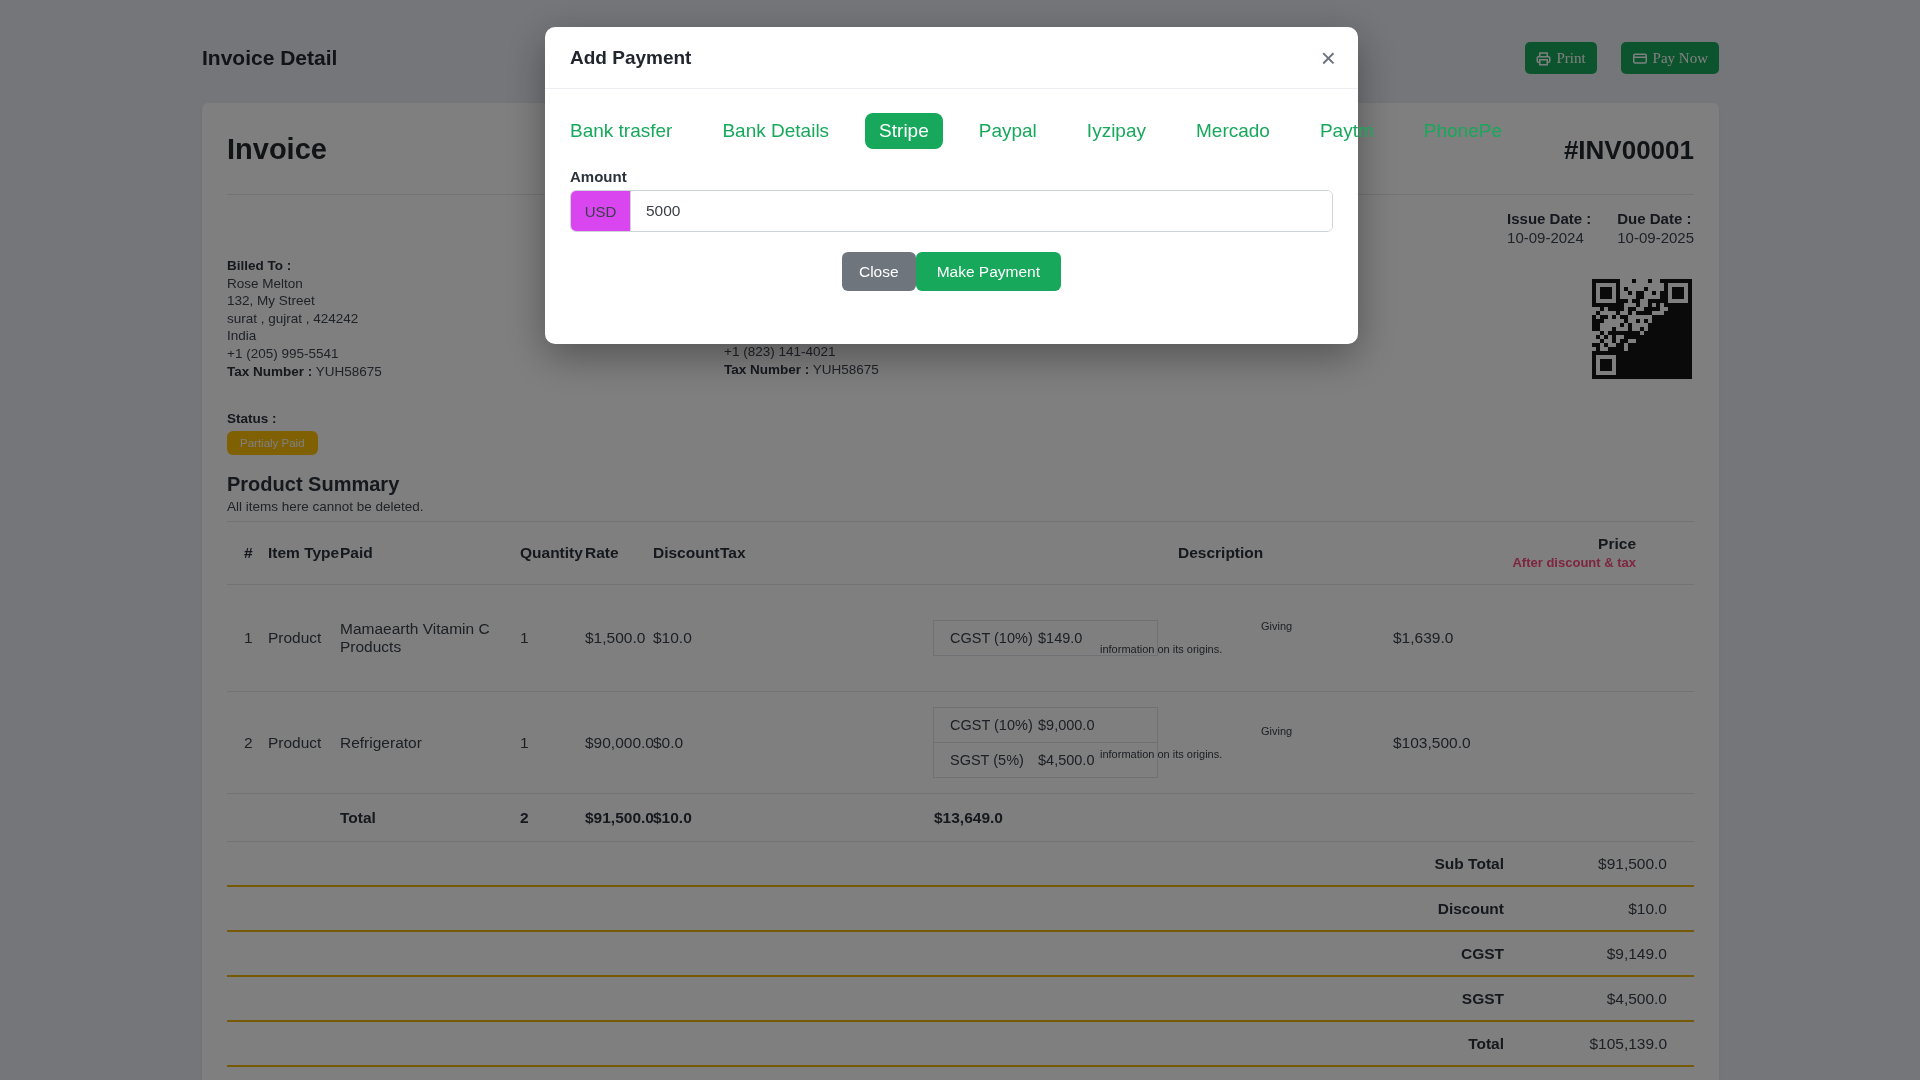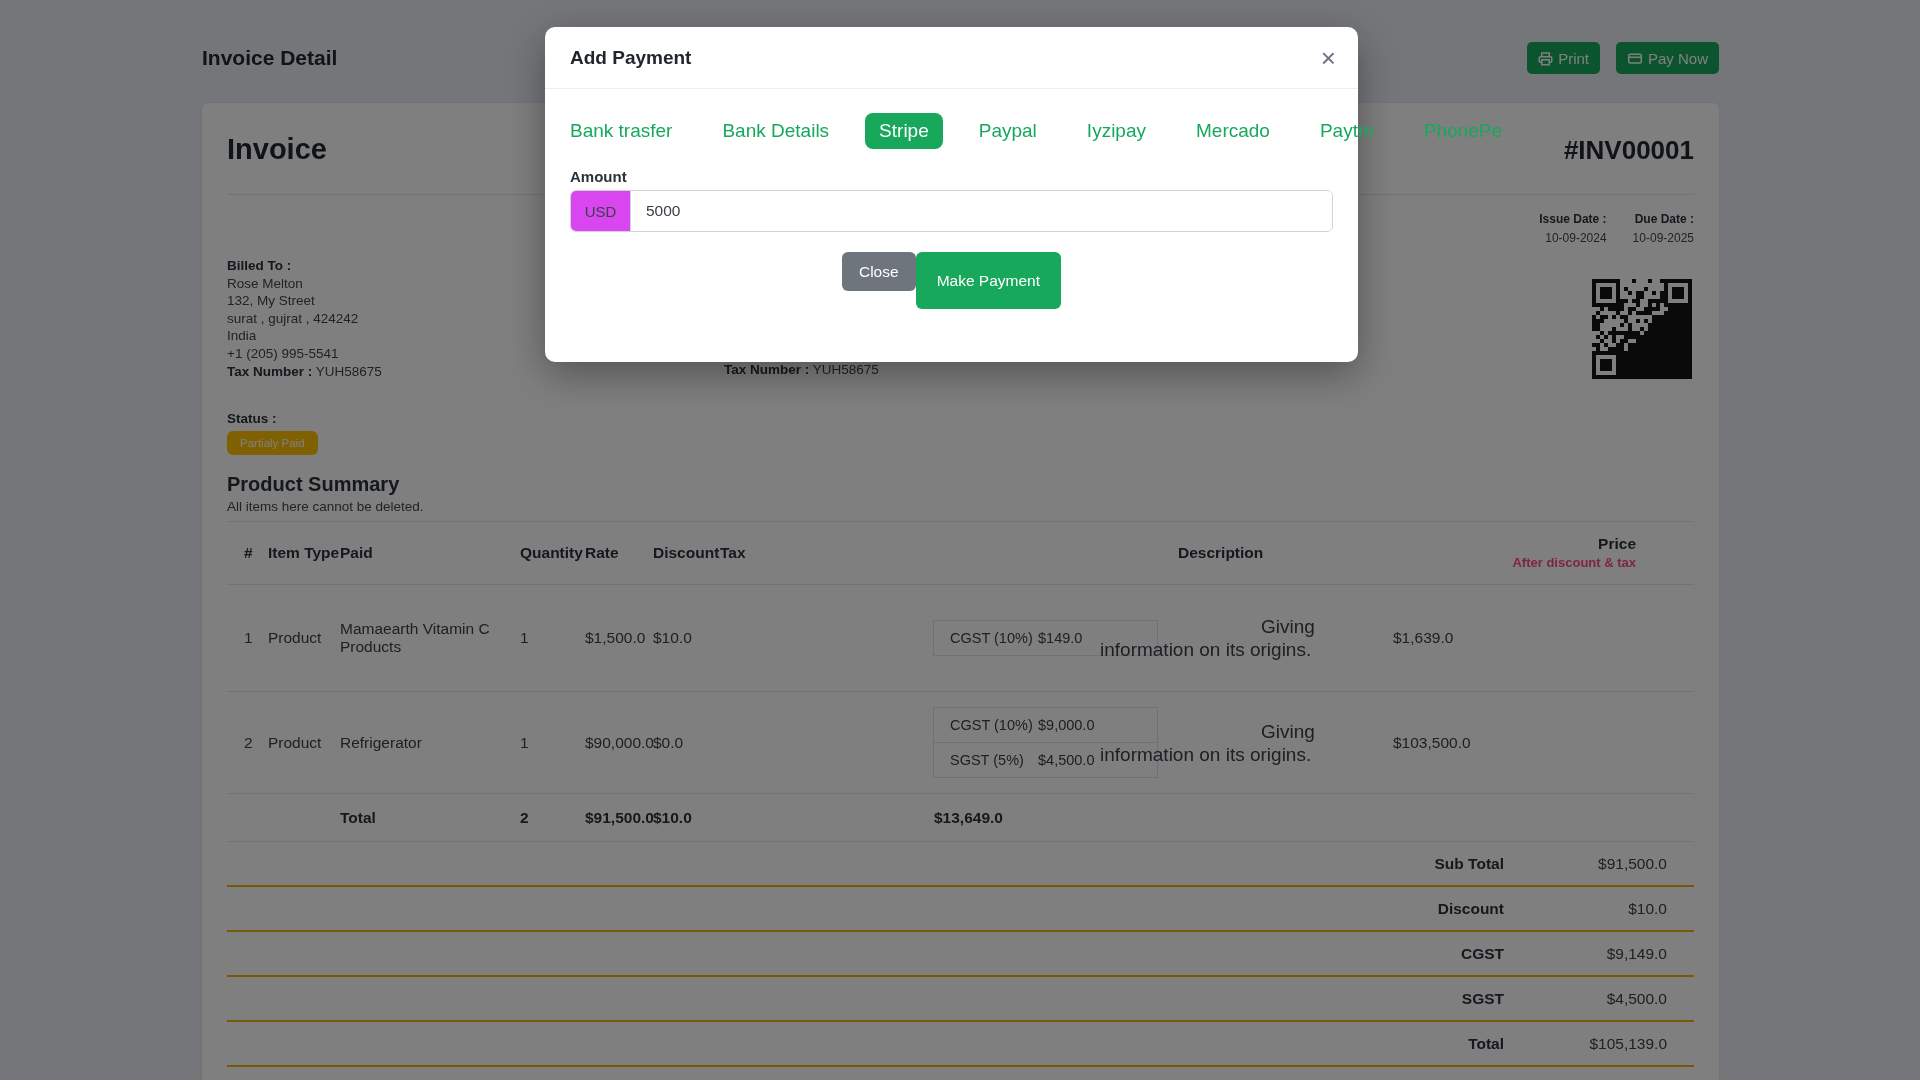--- a/index.html
+++ b/index.html
@@ -6,21 +6,21 @@
   html,body { width:1920px; height:1080px; overflow:hidden; }
   body {
     font-family:"Liberation Sans","DejaVu Sans",sans-serif;
     background:#eaedf4;
     color:#3a4049;
     position:relative;
   }
   .page { width:1517px; margin-left:202px; padding-top:38px; }
   .page-header { display:flex; justify-content:space-between; align-items:center; height:40px; }
   .page-title { font-size:21px; font-weight:700; color:#21262e; }
-  .header-actions { display:flex; gap:16px; }
+  .header-actions { display:flex; gap:24px;font-family:Liberation Serif, serif; }
   .btn-top {
     display:flex; align-items:center; gap:5px;
     background:var(--accent-green,#17a85b); color:#fff;
     border:none; border-radius:5px; height:32px; padding:0 11px;
     font-size:15px; font-family:inherit; cursor:pointer;
   }
   .btn-top svg { display:block; }
 
   .card {
     background:#fff; border-radius:6px; margin-top:25px;
@@ -32,21 +32,21 @@
   .inv-heading { font-size:29px; font-weight:700; color:#23282f; }
   .inv-number { font-size:26px; font-weight:700; color:#23282f; padding-top:2px; }
 
   .inv-info { position:relative; height:216px; }
   .addr { position:absolute; left:0; top:62px; font-size:13.5px; line-height:17.6px; color:#3f454e; }
   .addr .b { font-weight:700; color:#2b323c; }
   .addr-remnant { position:absolute; left:497px; top:148px; font-size:13.5px; line-height:17.6px; color:#3f454e;}
   .addr-remnant .b { font-weight:700; color:#2b323c; }
 
   .dates { position:absolute; right:0; top:16px; display:flex; gap:26px; }
-  .date-col { text-align:right; font-size:12px; line-height:16px; }
+  .date-col { text-align:left; font-size:15px; line-height:16px; }
   .date-label { font-weight:700; color:#2b323c; }
   .date-value { margin-top:3px; color:#3f454e; }
 
   .qr { position:absolute; right:0; top:82px; width:104px; height:104px; background:#fff; }
 
   .status-block { margin-top:0; }
   .status-label { font-size:13.5px; font-weight:700; color:#2b323c; }
   .badge {
     display:inline-block; margin-top:5px;
     background:var(--warning-badge,#ffc107); color:#fff;
@@ -63,21 +63,21 @@
   .thead .cell { padding-top:13px; padding-bottom:13px; }
   .cell-num { padding-left:17px; }
   .cell-price-h { text-align:right; padding-right:58px; line-height:17px; }
   .price-note { display:block; font-size:13px; font-weight:700; color:var(--price-note,#fc4b7e); margin-top:2px; }
   .row-a { min-height:107px; }
   .row-b { min-height:102px; }
   .tax-box { width:225px; margin:0 7px 0 auto; border:1px solid #dfe3e8; font-size:14.5px; }
   .tax-sub { display:flex; align-items:center; padding:9px 4px 9px 16px; }
   .tax-sub + .tax-sub { border-top:1px solid #dfe3e8; }
   .tax-name { width:88px; flex:0 0 88px; }
-  .desc-cell { font-size:19px; line-height:23px; white-space:nowrap; }
+  .desc-cell { font-size:11px; line-height:23px; white-space:nowrap; }
   .desc-l1 { padding-left:96px; }
   .desc-l2 { margin-left:-65px; }
   .cell-price { text-align:left; padding-left:3px; }
   .trow-total { min-height:48px; font-weight:700; color:#2b323c; }
   .tax-total { padding-left:214px; }
 
   .sum-row { display:flex; justify-content:flex-end; align-items:center; height:45px;
     border-bottom:2px solid #eab308; font-size:15.5px; }
   .sum-label { font-weight:700; color:#2b323c; }
   .sum-value { width:190px; text-align:right; padding-right:27px; color:#3a4049; }
@@ -102,21 +102,21 @@
   .input-group { display:flex; margin-top:5px; height:42px;
     border:1px solid #ced4da; border-radius:6px; overflow:hidden; }
   .currency-addon { width:60px; background:#d946ef; border-right:1px solid #ced4da;
     display:flex; align-items:center; justify-content:center; font-size:15px; color:#3a4049; }
   .amount-input { flex:1; border:none; outline:none; padding:0 15px; font-size:15.5px;
     color:#3a4049; font-family:inherit; }
   .modal-actions { display:flex; justify-content:center; margin-top:20px; }
   .btn-gray { background:var(--secondary-gray,#6e757d); color:#fff; border:none; border-radius:6px;
     height:39px; padding:0 17px; font-size:15.5px; font-family:inherit; cursor:pointer; }
   .btn-green { background:var(--accent-green,#17a85b); color:#fff; border:none; border-radius:6px;
-    height:57px; padding:0 21px; font-size:15.5px; font-family:inherit; cursor:pointer; }
+    height:39px; padding:0 21px; font-size:15.5px; font-family:inherit; cursor:pointer; }
 </style>
 </head>
 <body>
 
 <div class="page">
   <div class="page-header">
     <div class="page-title">Invoice Detail</div>
     <div class="header-actions">
       <button class="btn-top">
         <span>

